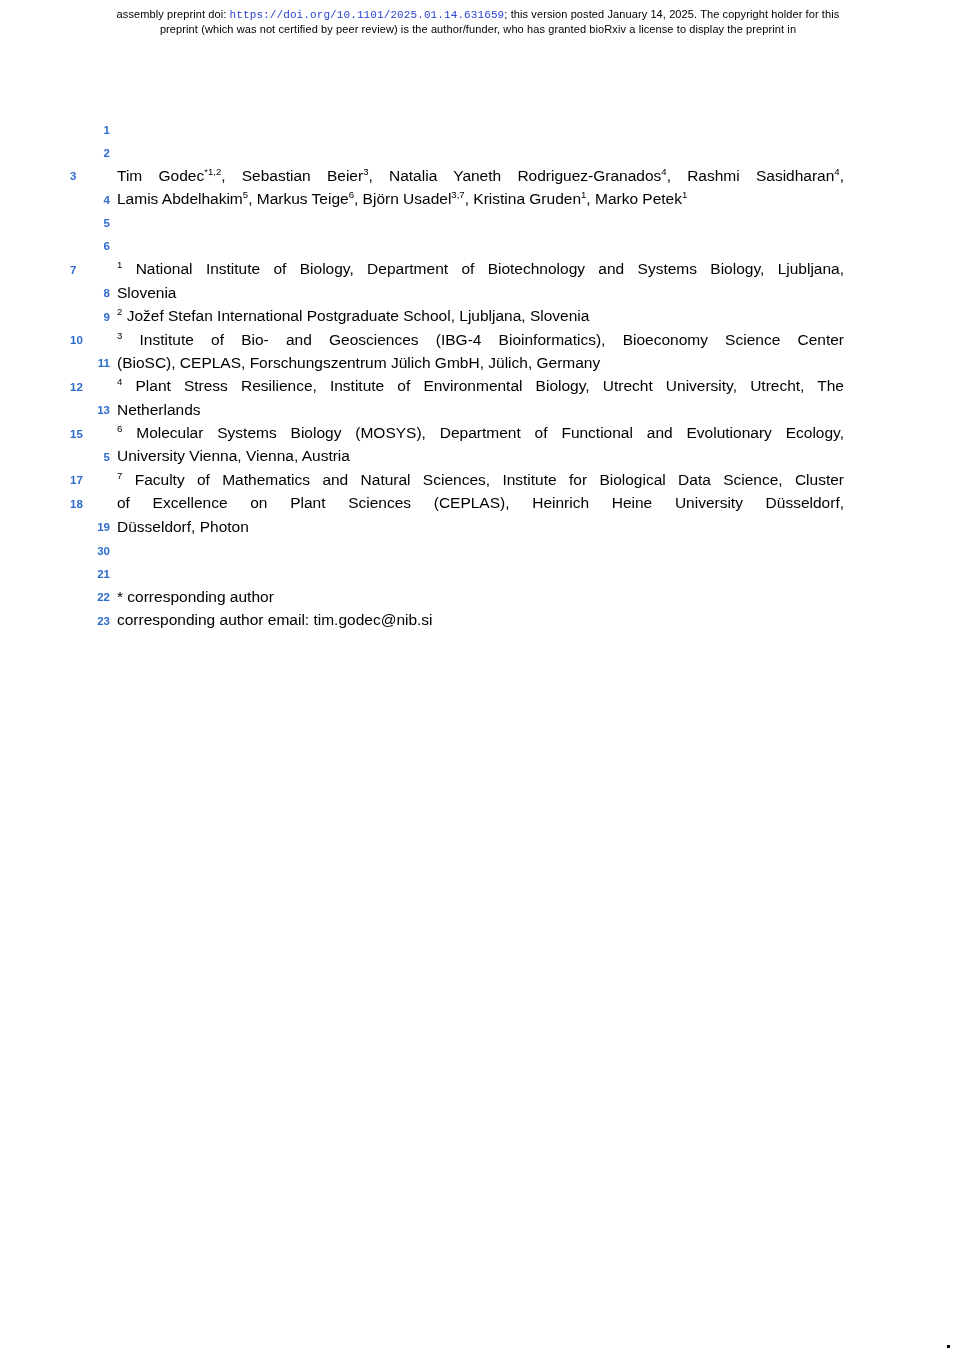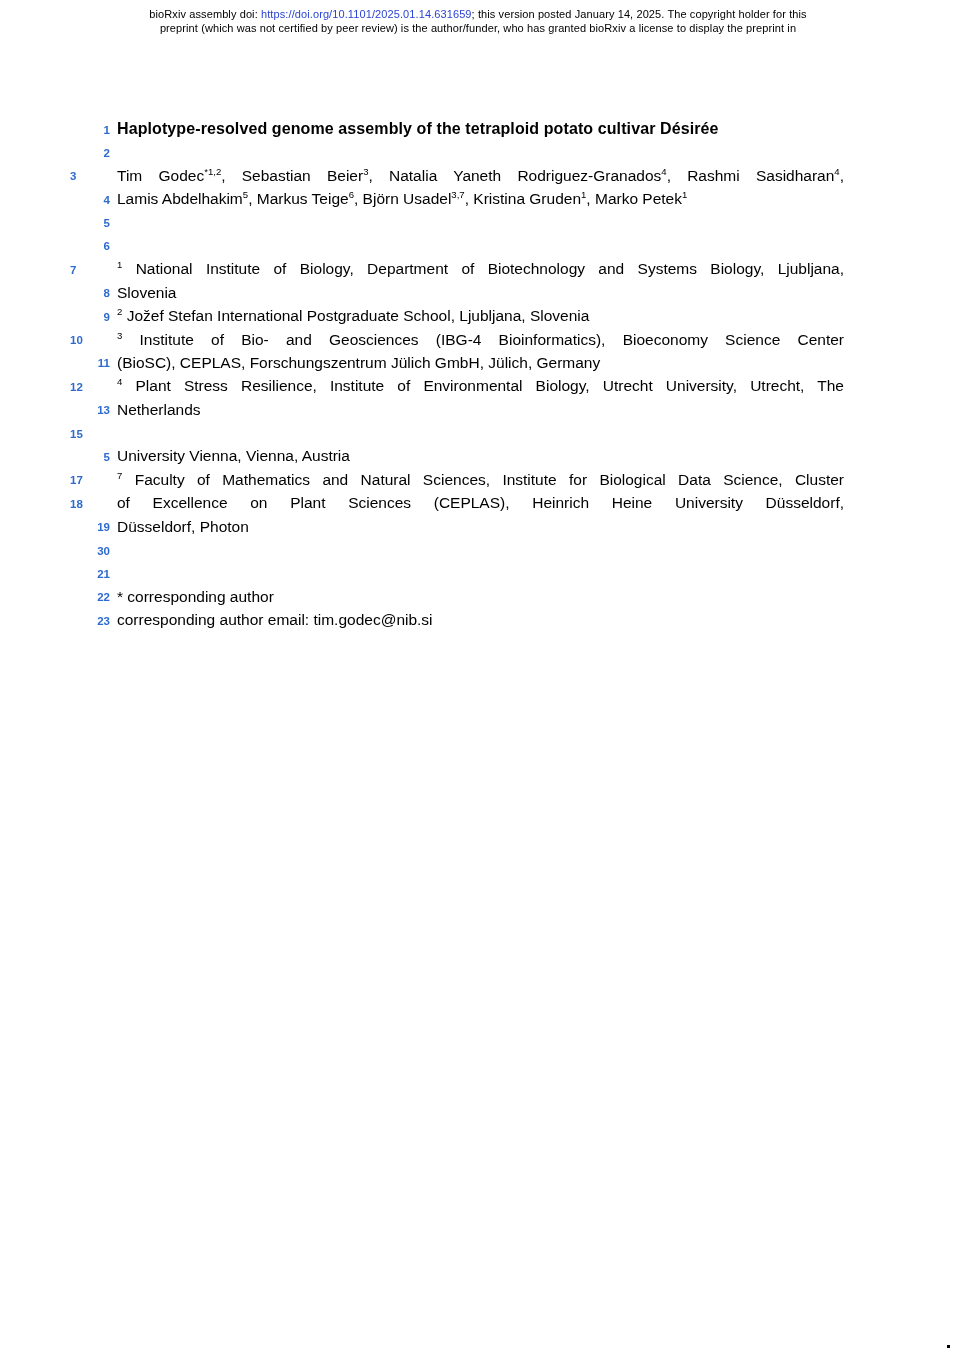--- a/index.html
+++ b/index.html
@@ -19,20 +19,21 @@
     right: 0;
     text-align: center;
     font-size: 11px;
     line-height: 13.5px;
     letter-spacing: 0.1px;
     color: #000000;
   }
   .header .link {
     color: var(--link, #2b44d4);
     cursor: pointer;
+    font-family: Liberation Mono, monospace;
   }
   .doc {
     position: absolute;
     left: 117px;
     top: 117px;
     width: 727px;
   }
   .line {
     position: relative;
     height: 23.4px;
@@ -72,38 +73,38 @@
     width: 3px;
     height: 3px;
     background: #000000;
   }
 </style>
 </head>
 <body>
 
 <div class="page">
   <div class="header" id="hdr">
-      <div><span>bioRxiv assembly doi: </span><span class="link">https://doi.org/10.1101/2025.01.14.631659</span><span>; this version posted January 14, 2025. The copyright holder for this</span></div>
+      <div><span>assembly preprint doi: </span><span class="link">https://doi.org/10.1101/2025.01.14.631659</span><span>; this version posted January 14, 2025. The copyright holder for this</span></div>
       <div><span>preprint (which was not certified by peer review) is the author/funder, who has granted bioRxiv a license to display the preprint in</span></div>
     </div>
   <div class="doc" id="doc">
-      <div class="line bold"><span class="num">1</span><span class="ltext">Haplotype-resolved genome assembly of the tetraploid potato cultivar Désirée</span></div>
+      <div class="line bold"><span class="num">1</span></div>
       <div class="line"><span class="num">2</span><span class="ltext"></span></div>
       <div class="line just"><span class="num">3</span><span class="ltext">Tim Godec<sup>*1,2</sup>, Sebastian Beier<sup>3</sup>, Natalia Yaneth Rodriguez-Granados<sup>4</sup>, Rashmi Sasidharan<sup>4</sup>,</span></div>
       <div class="line"><span class="num">4</span><span class="ltext">Lamis Abdelhakim<sup>5</sup>, Markus Teige<sup>6</sup>, Björn Usadel<sup>3,7</sup>, Kristina Gruden<sup>1</sup>, Marko Petek<sup>1</sup></span></div>
       <div class="line"><span class="num">5</span><span class="ltext"></span></div>
       <div class="line"><span class="num">6</span><span class="ltext"></span></div>
       <div class="line just"><span class="num">7</span><span class="ltext"><sup>1</sup> National Institute of Biology, Department of Biotechnology and Systems Biology, Ljubljana,</span></div>
       <div class="line"><span class="num">8</span><span class="ltext">Slovenia</span></div>
       <div class="line"><span class="num">9</span><span class="ltext"><sup>2</sup> Jožef Stefan International Postgraduate School, Ljubljana, Slovenia</span></div>
       <div class="line just"><span class="num">10</span><span class="ltext"><sup>3</sup> Institute of Bio- and Geosciences (IBG-4 Bioinformatics), Bioeconomy Science Center</span></div>
       <div class="line"><span class="num">11</span><span class="ltext">(BioSC), CEPLAS, Forschungszentrum Jülich GmbH, Jülich, Germany</span></div>
       <div class="line just"><span class="num">12</span><span class="ltext"><sup>4</sup> Plant Stress Resilience, Institute of Environmental Biology, Utrecht University, Utrecht, The</span></div>
       <div class="line"><span class="num">13</span><span class="ltext">Netherlands</span></div>
-      <div class="line just"><span class="num">15</span></div>
+      <div class="line just"><span class="num">15</span><span class="ltext"><sup>6</sup> Molecular Systems Biology (MOSYS), Department of Functional and Evolutionary Ecology,</span></div>
       <div class="line"><span class="num">5</span><span class="ltext">University Vienna, Vienna, Austria</span></div>
       <div class="line just"><span class="num">17</span><span class="ltext"><sup>7</sup> Faculty of Mathematics and Natural Sciences, Institute for Biological Data Science, Cluster</span></div>
       <div class="line just"><span class="num">18</span><span class="ltext">of Excellence on Plant Sciences (CEPLAS), Heinrich Heine University Düsseldorf,</span></div>
       <div class="line"><span class="num">19</span><span class="ltext">Düsseldorf, Photon</span></div>
       <div class="line"><span class="num">30</span><span class="ltext"></span></div>
       <div class="line"><span class="num">21</span><span class="ltext"></span></div>
       <div class="line"><span class="num">22</span><span class="ltext">* corresponding author</span></div>
       <div class="line"><span class="num">23</span><span class="ltext">corresponding author email: tim.godec@nib.si</span></div>
     </div>
   <div class="corner-dot" id="dot" style="display: block;"></div>

